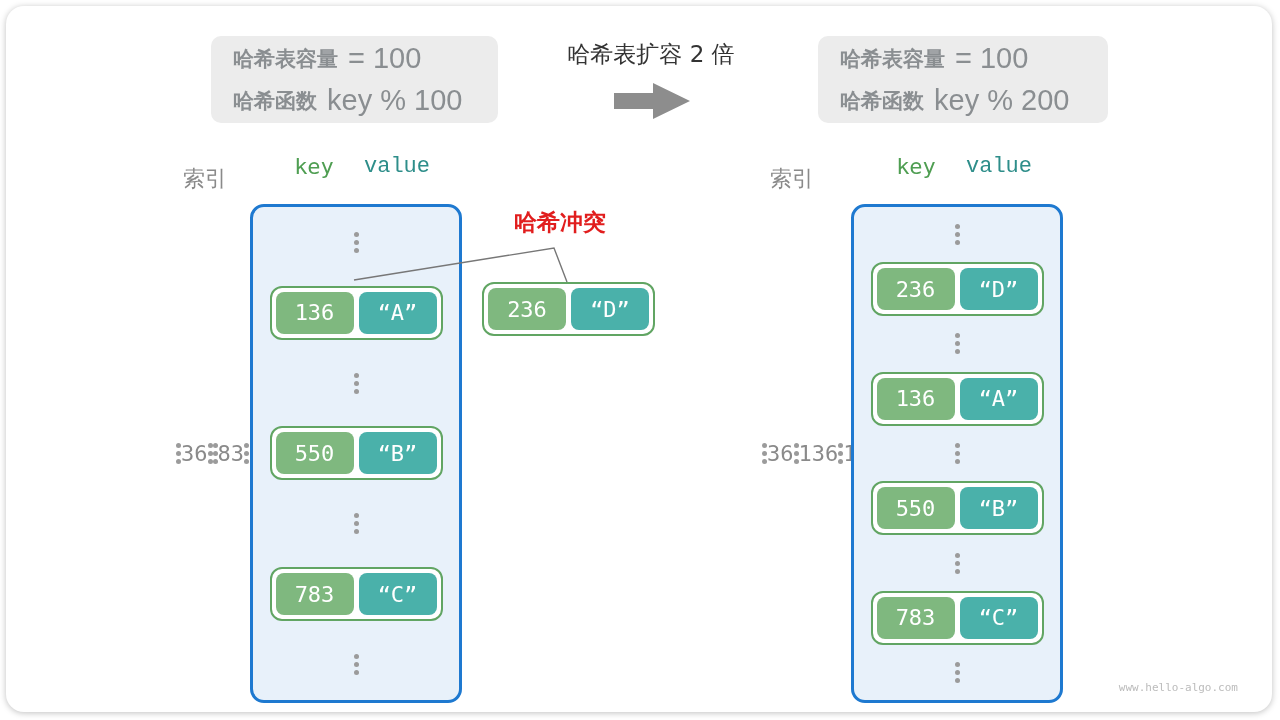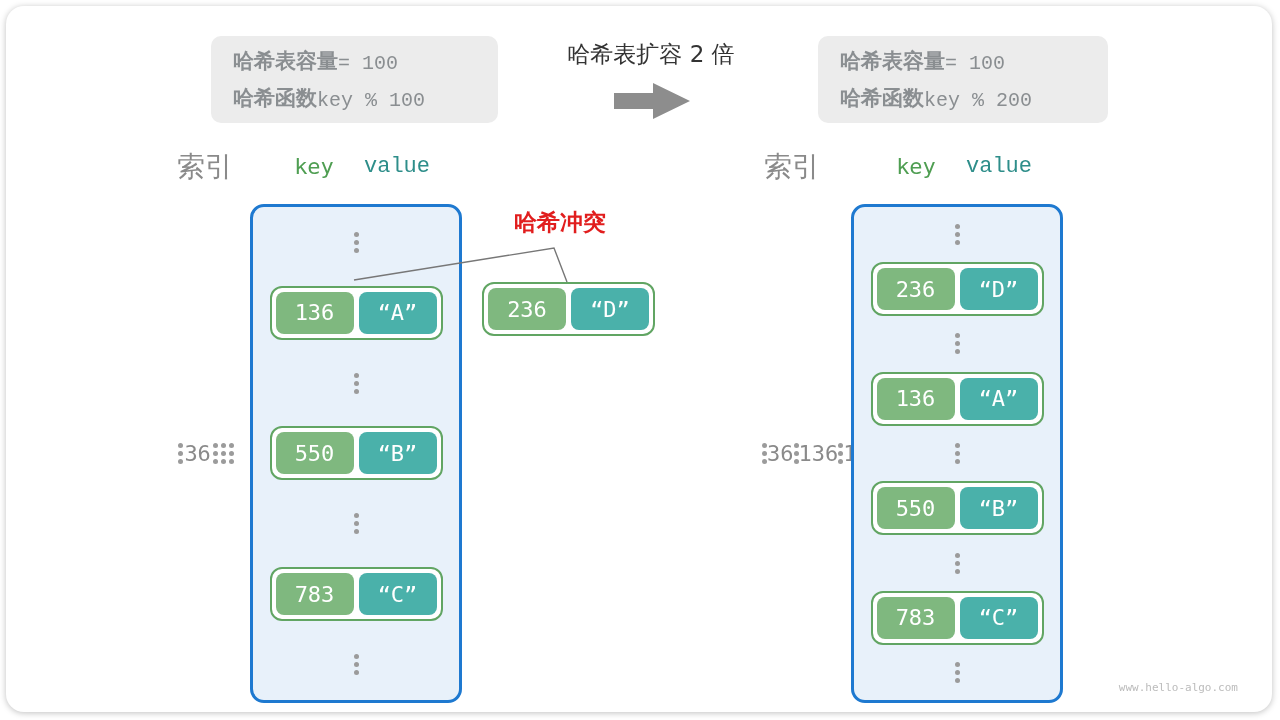--- a/index.html
+++ b/index.html
@@ -23,31 +23,31 @@
     font-family:"DejaVu Sans",sans-serif;}
   .card{position:absolute;left:6px;top:6px;width:1266px;height:706px;background:#ffffff;
     border-radius:18px;box-shadow:0 1px 6px rgba(0,0,0,0.25);overflow:hidden;}
 
   
   .gray-box{position:absolute;top:30px;height:87px;background:var(--box-gray);border-radius:10px;
     display:flex;flex-direction:column;justify-content:center;gap:9px;
     padding:0 18px 0 22px;box-sizing:border-box;}
   #box-before{left:205px;width:287px;}
   #box-after{left:812px;width:290px;}
-  .gray-box .line{display:flex;align-items:flex-end;white-space:nowrap;}
+  .gray-box .line{display:flex;align-items:center;gap:10px;white-space:nowrap;}
   .gray-box .cjk{font-weight:bold;font-size:21px;color:var(--text-gray);}
-  .gray-box .code{font-family:Liberation Mono, monospace;font-size:20px;color:var(--text-gray);}
+  .gray-box .code{font-family:Liberation Sans, sans-serif;font-size:29px;color:var(--text-gray);}
 
   #expand-title{position:absolute;left:505px;top:33px;width:280px;text-align:center;
     font-weight:normal;font-size:23px;color:var(--title-dark);white-space:nowrap;}
   #arrow{position:absolute;left:608px;top:77px;}
 
   
   .hdr{position:absolute;top:147px;height:28px;line-height:28px;text-align:center;white-space:nowrap;}
-  .hdr-index{font-size:28px;color:var(--index-gray);width:60px;}
+  .hdr-index{font-size:22px;color:var(--index-gray);width:60px;margin-top:12px;}
   .hdr-key{font-family:"DejaVu Sans Mono",monospace;font-size:22px;color:var(--header-key-green);width:80px;}
   .hdr-value{font-family:Liberation Mono, monospace;font-size:22px;color:var(--header-value-teal);width:90px;}
   #hdr-index-l{left:169px;} #hdr-key-l{left:268px;} #hdr-value-l{left:346px;}
   #hdr-index-r{left:756px;} #hdr-key-r{left:870px;} #hdr-value-r{left:948px;}
 
   
   .index-col{position:absolute;top:198px;width:60px;height:499px;display:flex;
     font-family:"DejaVu Sans Mono",monospace;font-size:22px;color:var(--index-gray);}
   #idx-left{left:170px;} #idx-right{left:756px;}
   .htable{position:absolute;top:198px;width:212px;height:499px;box-sizing:border-box;
@@ -132,20 +132,21 @@
           <i></i>
         </div>
       </div>
       <div class="cell">
         <div class="dots">
           <i></i>
           <i></i>
           <i></i>
         </div>
       </div>
+      <div class="cell">83</div>
       <div class="cell">
         <div class="dots">
           <i></i>
           <i></i>
           <i></i>
         </div>
       </div>
     </div>
   <div class="htable" id="tbl-left">
       <div class="cell">

